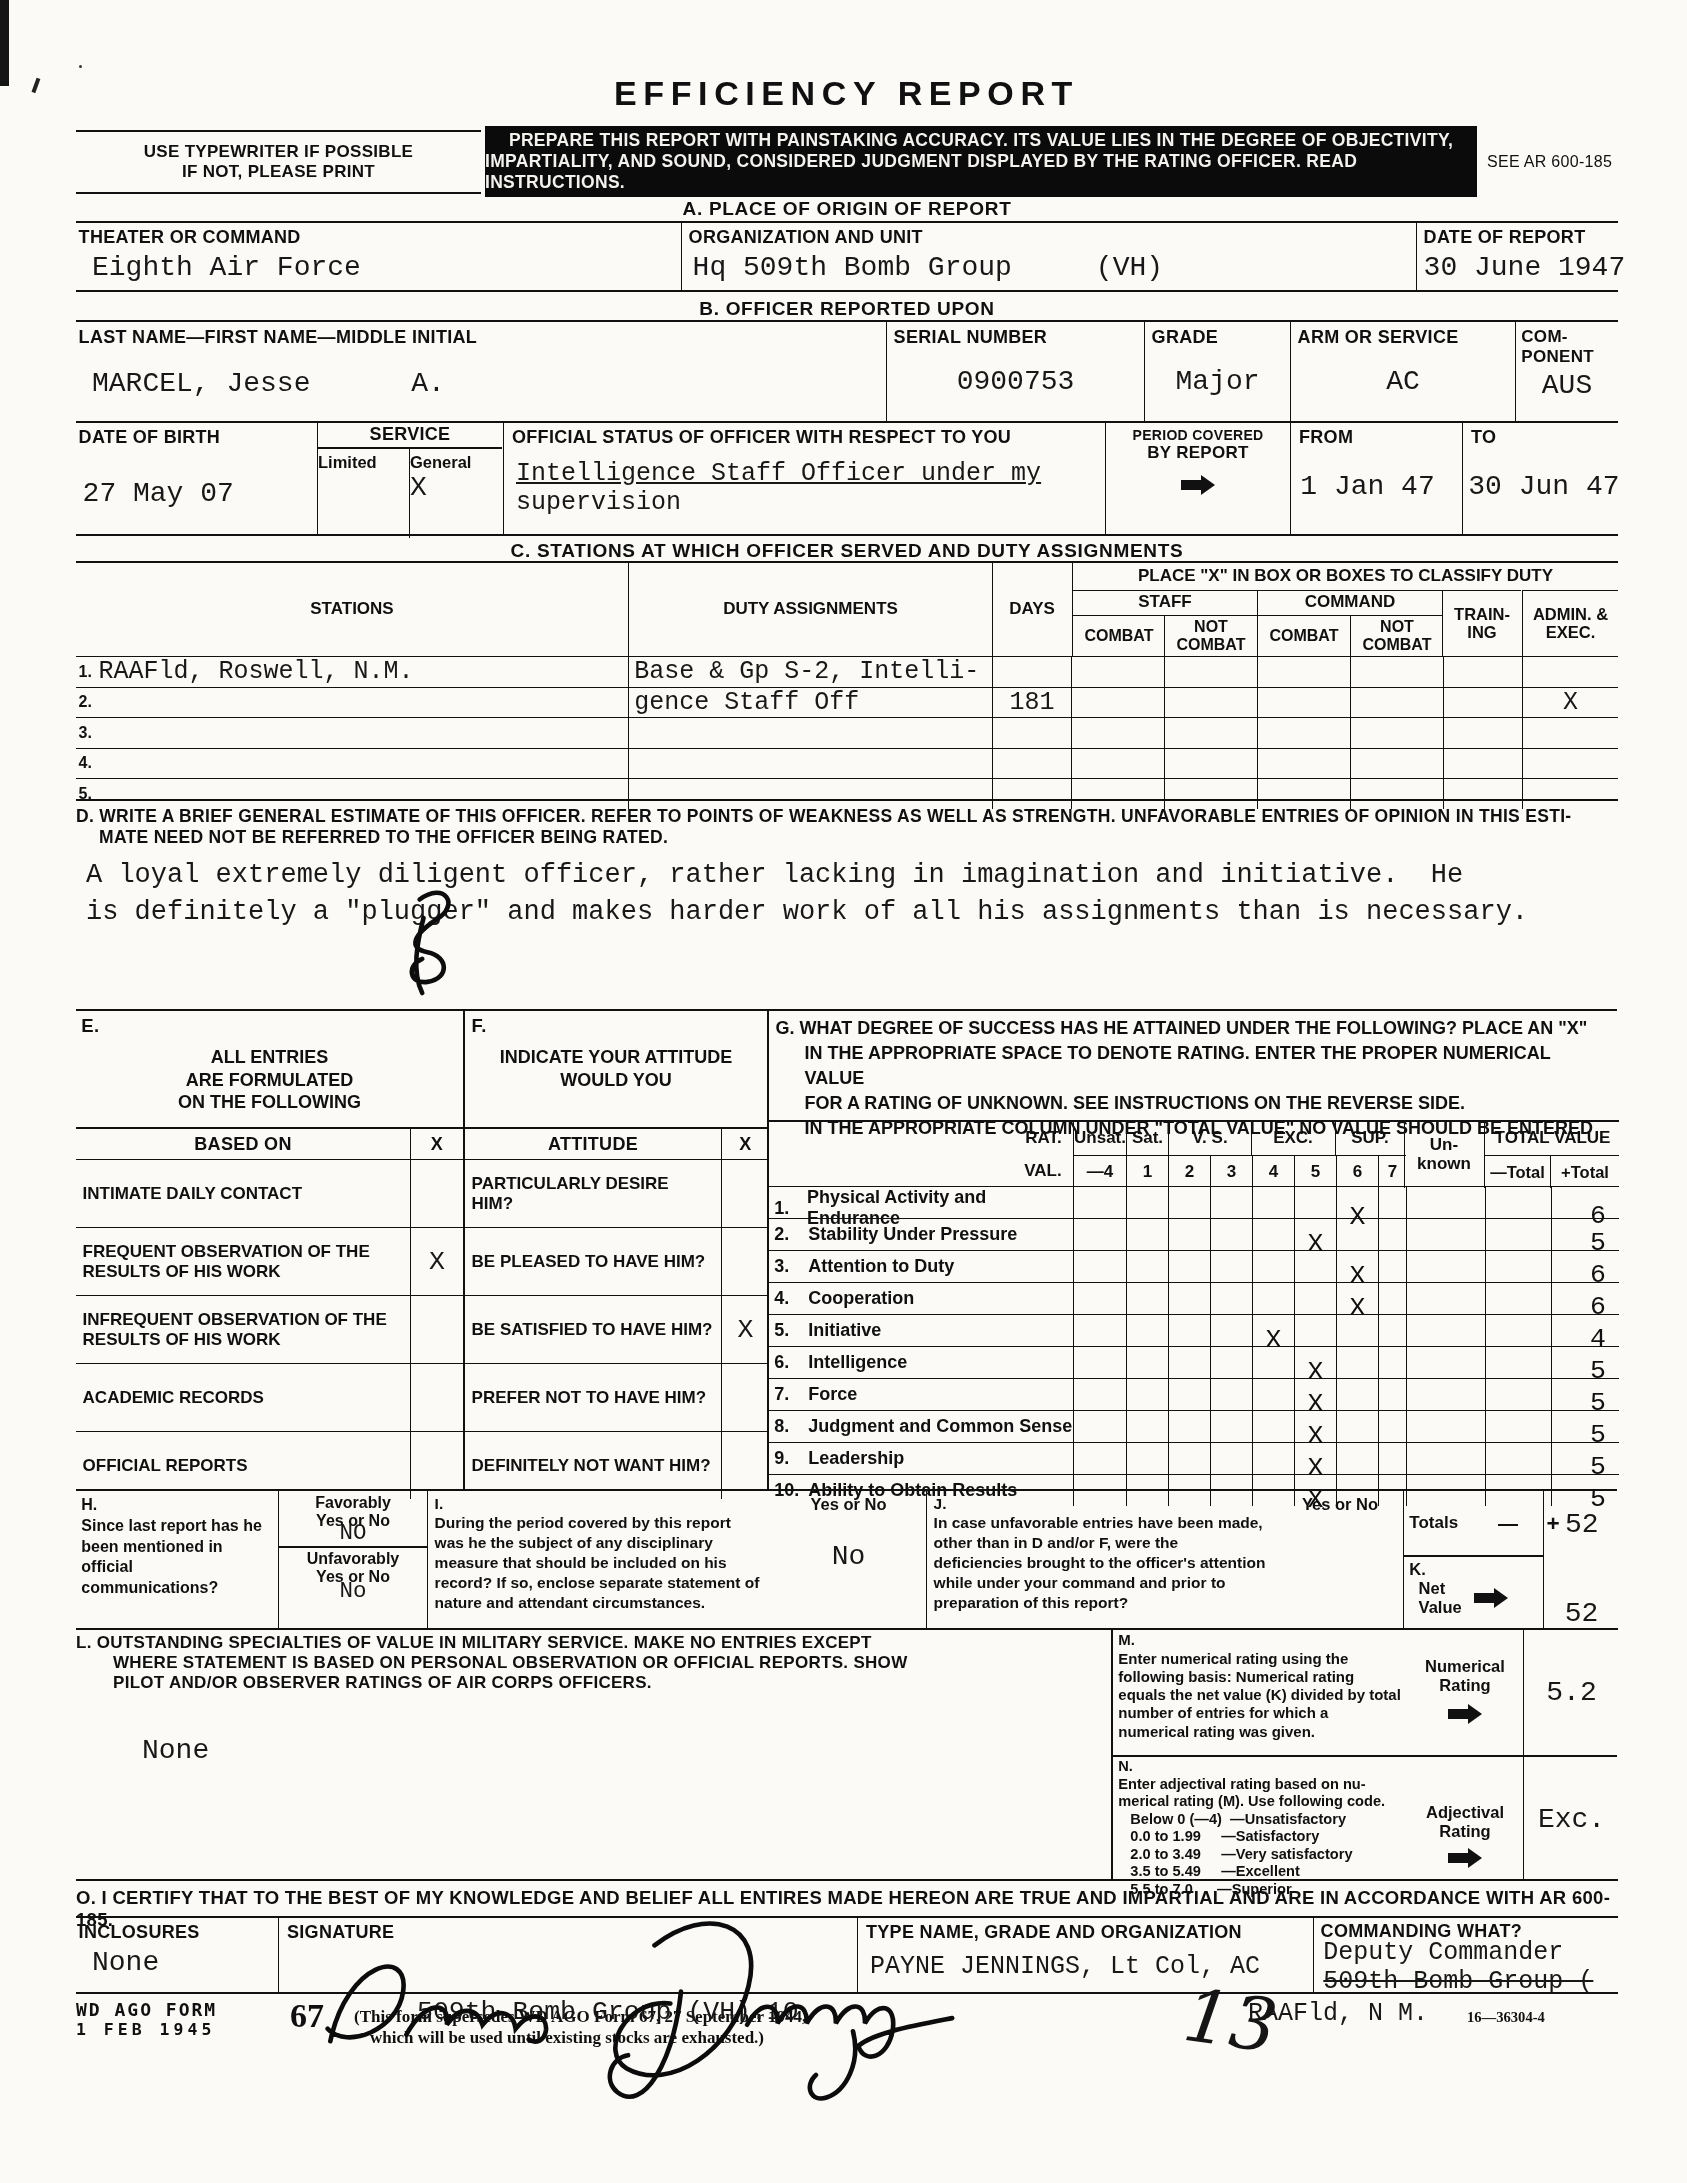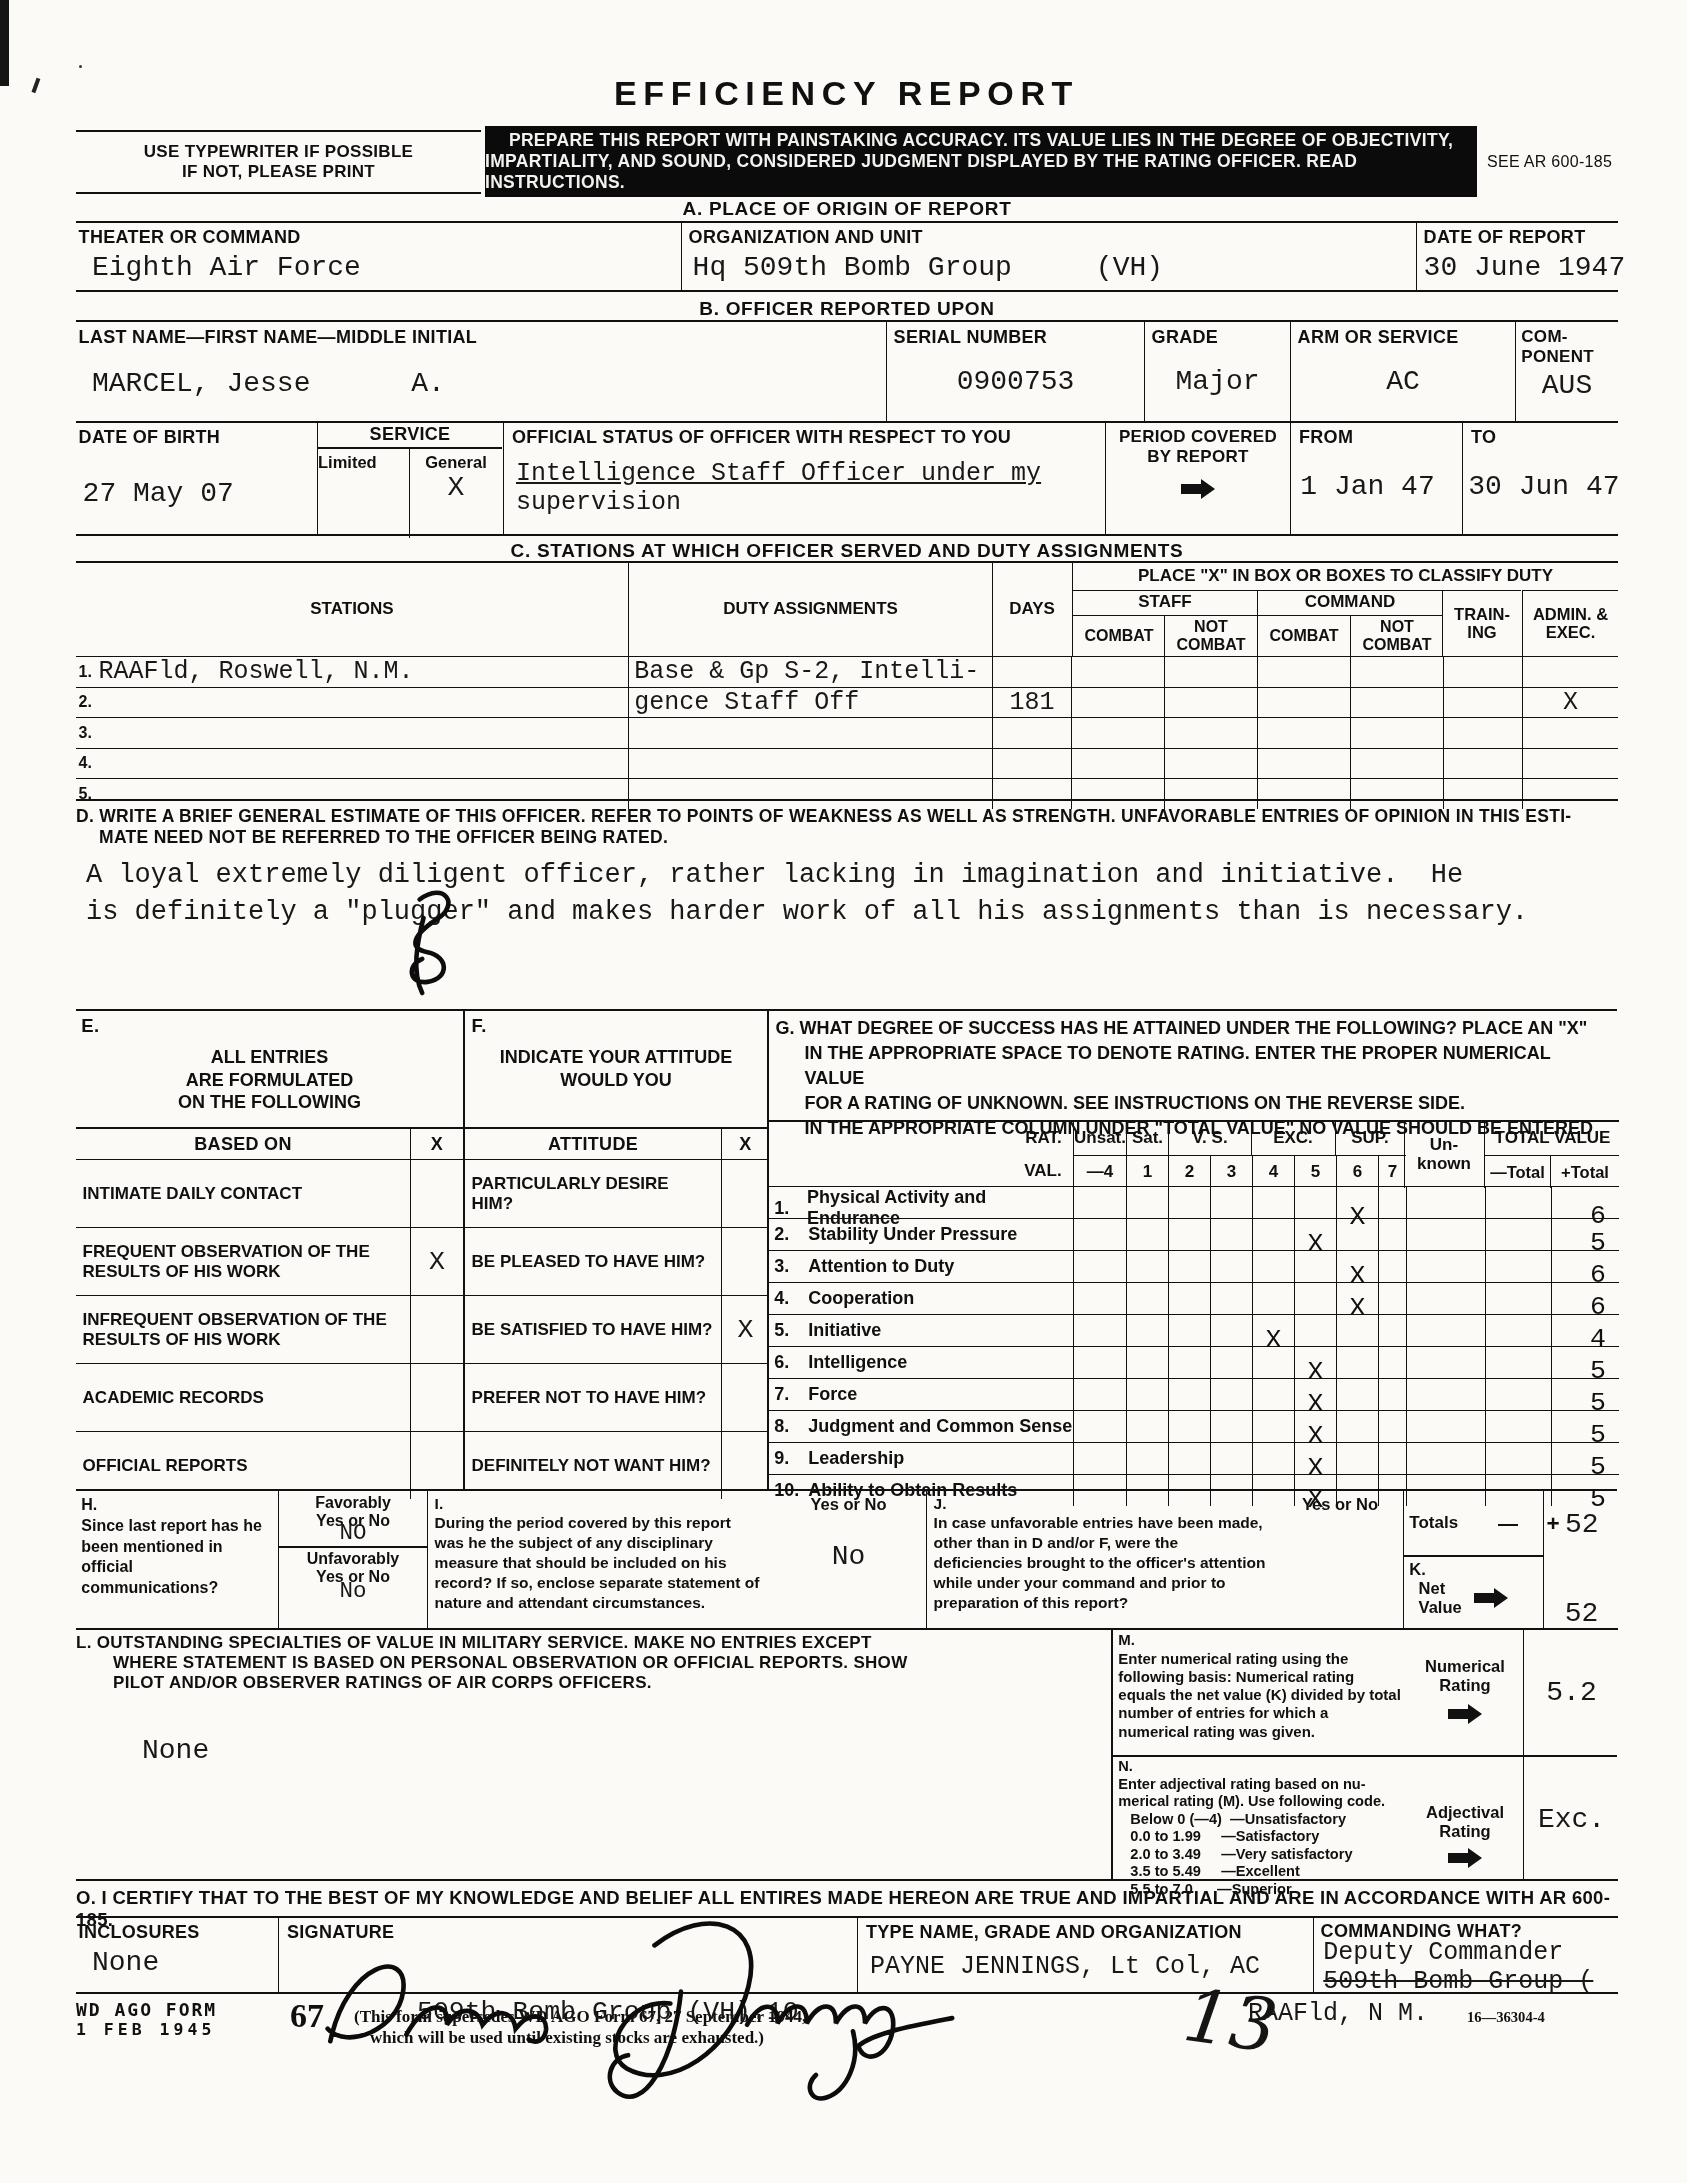--- a/index.html
+++ b/index.html
@@ -100,33 +100,33 @@
     <div class="abs" style="left:0;top:0;width:241px;height:100%">
       <div class="lbl" style="font-size:18px;padding:5.3px 2.6px">DATE OF BIRTH</div>
       <div class="typed" style="padding:24px 0 0 6.6px">27 May 07</div>
     </div>
     <div class="abs" style="left:241px;top:0;width:185px;height:100%;border-left:1.3px solid #111">
       <div class="lbl fc" style="font-size:18px;height:25px;border-bottom:2px solid #111">SERVICE</div>
       <div style="display:grid;grid-template-columns:1fr 1fr;height:89px">
         <div style="border-right:1.3px solid #111;">
           <div style="font-size:16.5px;font-weight:600;padding-top:4px">Limited</div>
         </div>
-        <div style="text-align:center">
+        <div style="">
           <div style="font-size:16.5px;font-weight:600;padding-top:4px">General</div>
           <div class="typed">X</div>
         </div>
       </div>
     </div>
     <div class="abs" style="left:427px;top:0;width:602px;height:100%;border-left:1.3px solid #111">
       <div class="lbl" style="font-size:18px;padding:5.3px 8px">OFFICIAL STATUS OF OFFICER WITH RESPECT TO YOU</div>
       <div class="typed t38" style="padding:5.3px 0 0 12px;text-decoration:underline">Intelligence Staff Officer under my</div>
       <div class="typed t38" style="padding-left:12px">supervision</div>
     </div>
     <div class="abs" style="left:1029px;top:0;width:185px;height:100%;border-left:1.3px solid #111;text-align:center">
-      <div class="lbl" style="font-size:17px;padding-top:5.3px">PERIOD COVERED</div>
+      <div class="lbl" style="font-size:14px;padding-top:5.3px">PERIOD COVERED</div>
       <div class="lbl" style="font-size:17px">BY REPORT</div>
       <div class="arrow" style="margin-top:12px">
           <span class="sh"></span>
           <span class="hd"></span>
         </div>
     </div>
     <div class="abs" style="left:1214px;top:0;width:172px;height:100%;border-left:1.3px solid #111">
       <div class="lbl" style="font-size:18px;padding:5.3px 8px">FROM</div>
       <div class="typed" style="padding:17px 0 0 9.3px">1 Jan 47</div>
     </div>

